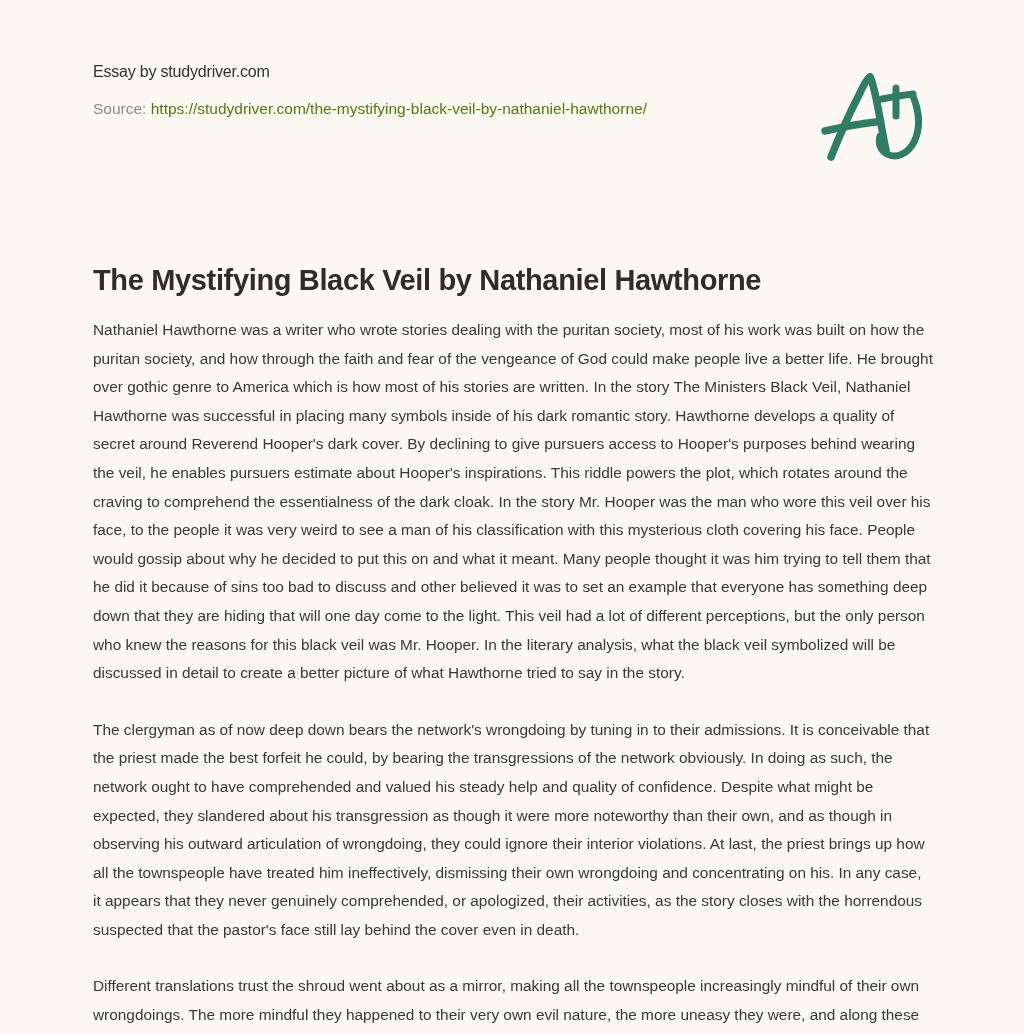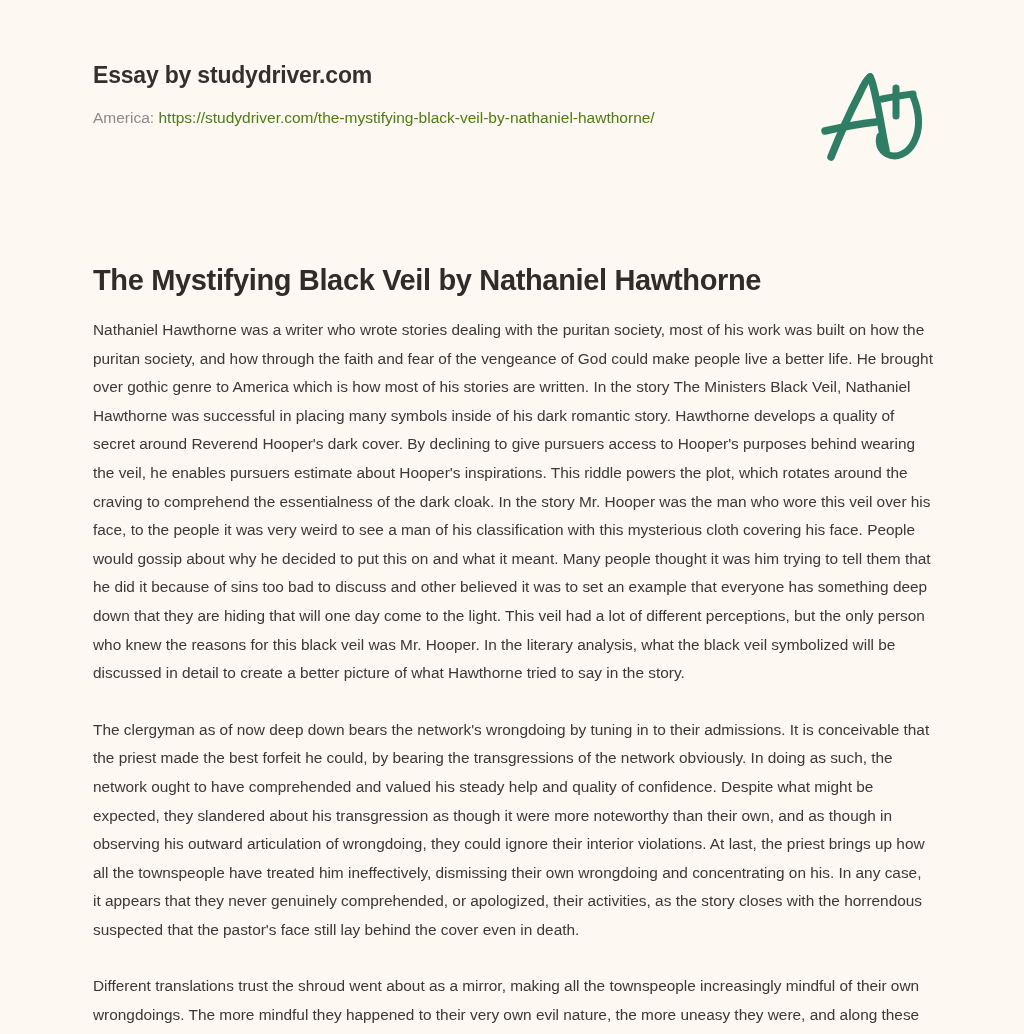--- a/index.html
+++ b/index.html
@@ -26,22 +26,22 @@
 
   
   .header {
     position: absolute;
     left: 93px;
     top: 62px;
     width: 840px;
   }
 
   .brand-line {
-    font-size: 23px;
-    font-weight: bold;
+    font-size: 16px;
+    font-weight: normal;
     color: #33302e;
     letter-spacing: -0.2px;
     line-height: 1.2;
     white-space: nowrap;
   }
 
   .source-line {
     margin-top: 18px;
     font-size: 15.5px;
     line-height: 1.3;
@@ -104,21 +104,21 @@
   }
 </style>
 </head>
 <body>
 
 <div class="page">
 
   <div class="header">
     <div class="brand-line">Essay by studydriver.com</div>
     <div class="source-line">
-      <span class="source-label">America:</span>
+      <span class="source-label">Source:</span>
       <span class="source-url">https://studydriver.com/the-mystifying-black-veil-by-nathaniel-hawthorne/</span>
     </div>
   </div>
 
   <div class="logo">
     <svg viewBox="0 0 112 104" xmlns="http://www.w3.org/2000/svg">
       <g fill="none" stroke="#2e7d64" stroke-linecap="round" stroke-linejoin="round">
 
         <path d="M13 91 C19 76, 30 50, 41 29 C45 20, 49 13, 52 11" stroke-width="7.5"></path>
 

